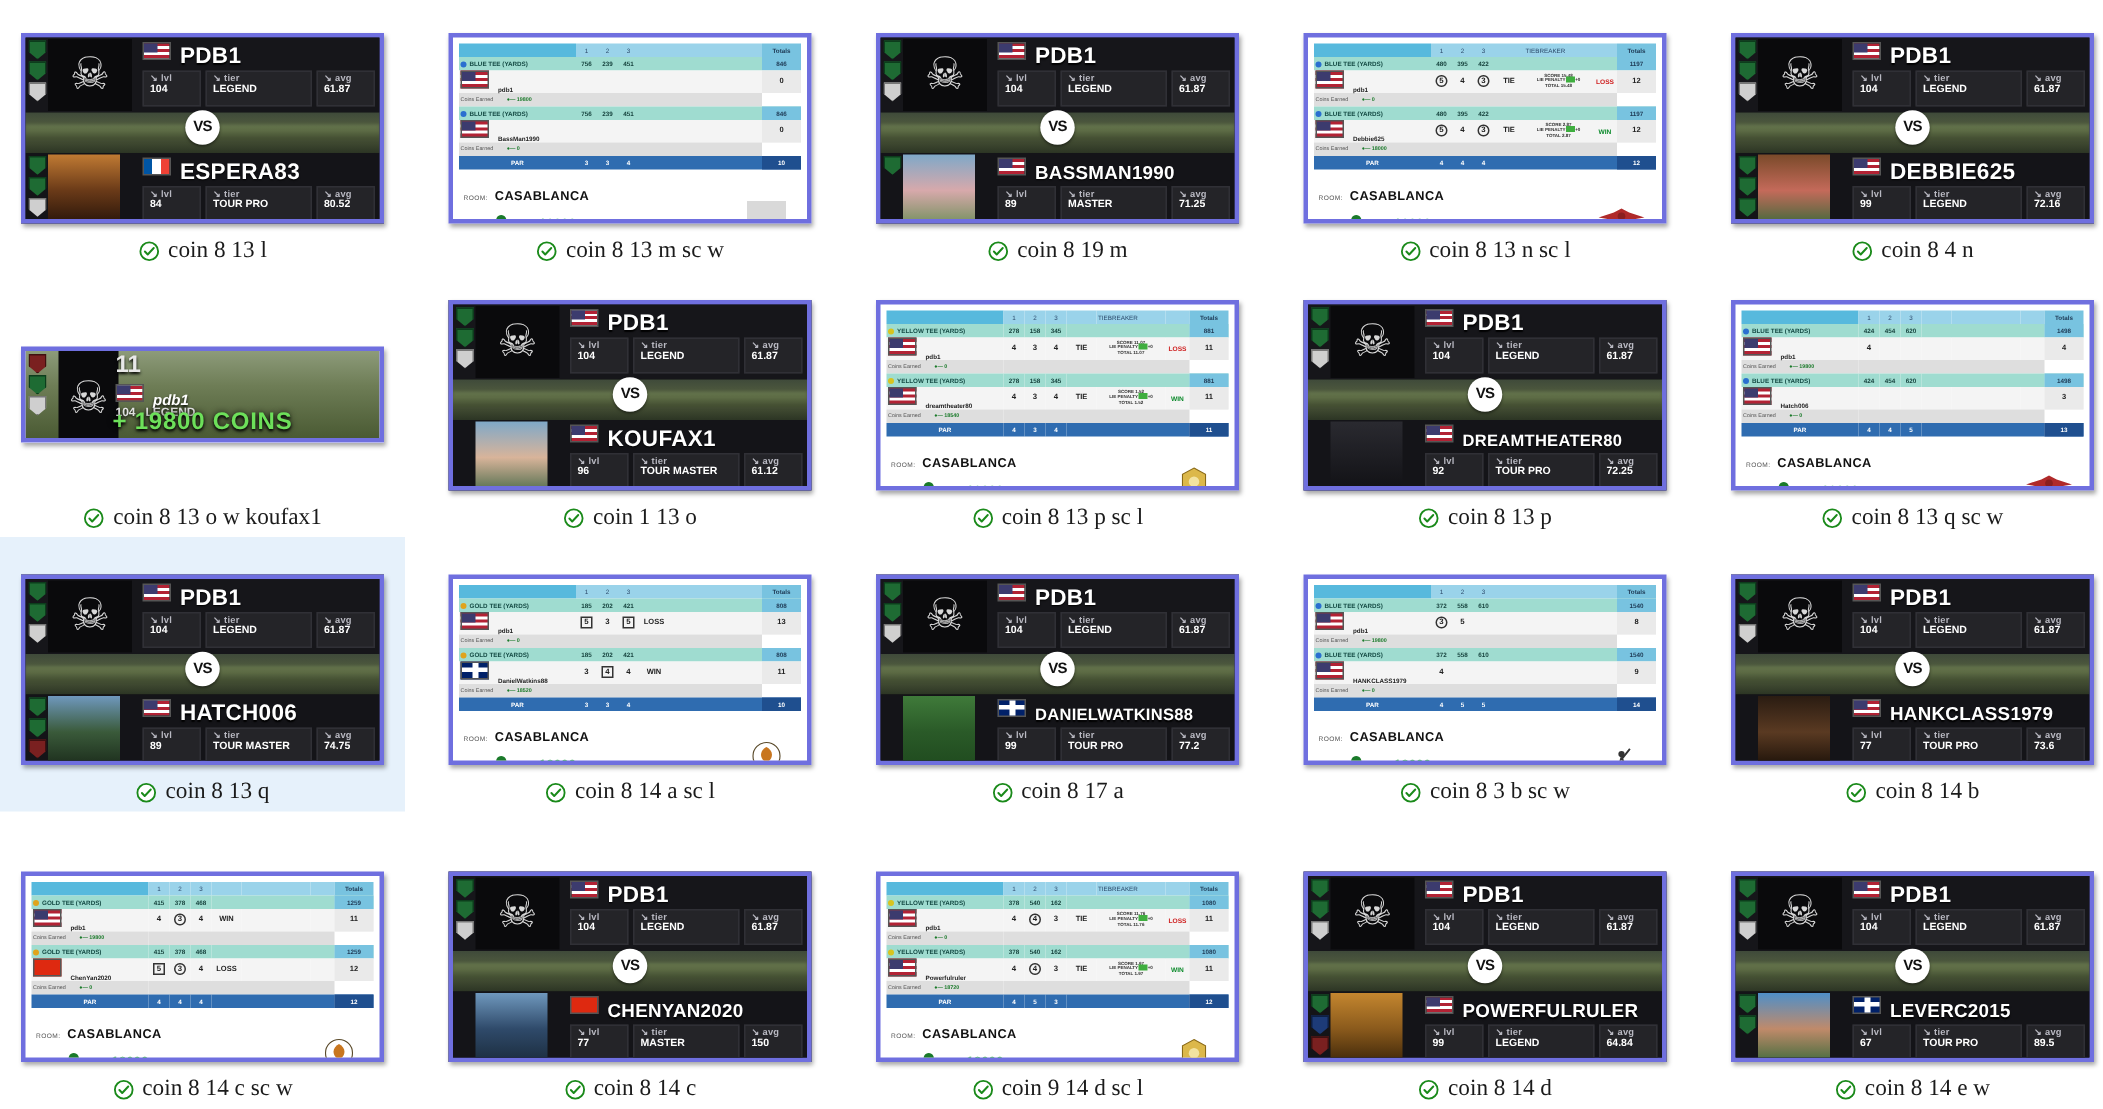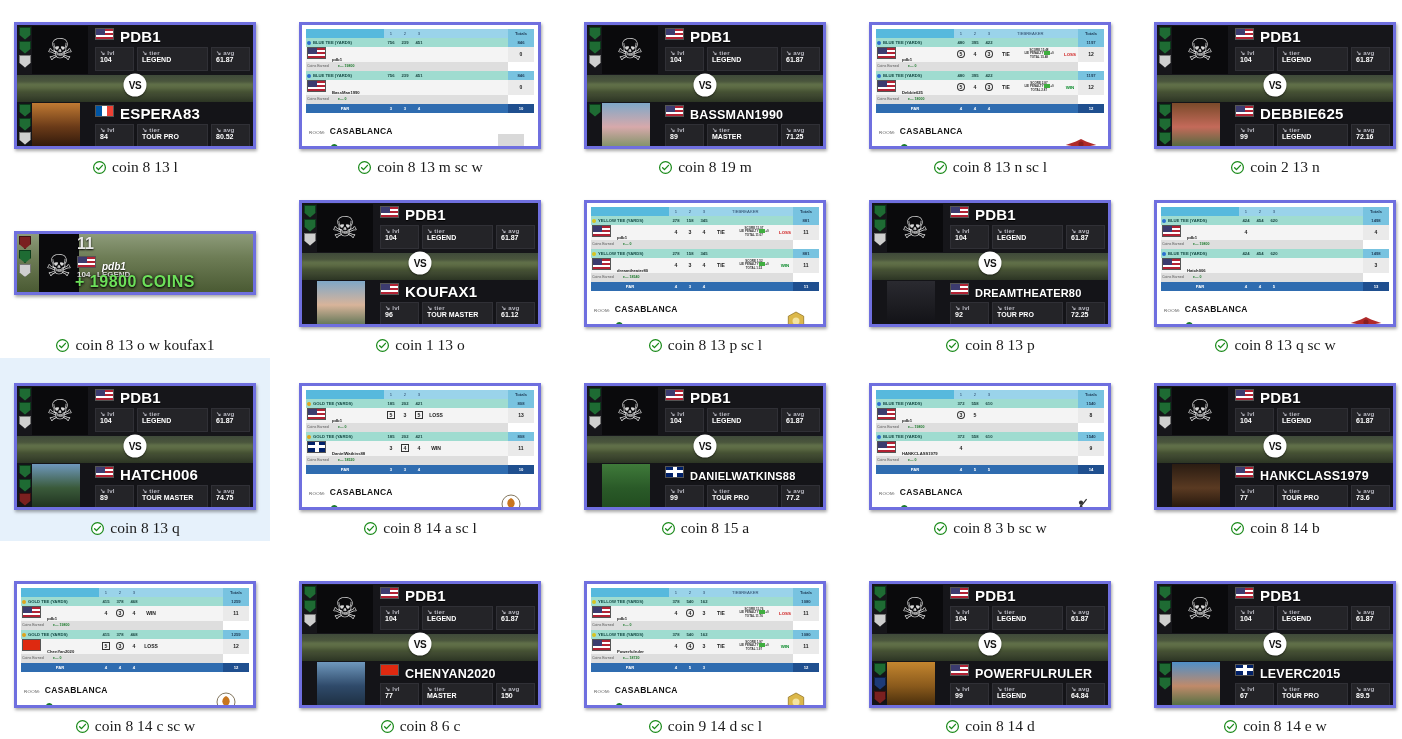--- a/index.html
+++ b/index.html
@@ -525,21 +525,21 @@
               </div>
             </div>
           </div>
         </div>
       </div>
       <div class="label">
         <svg class="sync-icon" viewBox="0 0 16 16">
           <circle cx="8" cy="8" r="6.3" fill="#ffffff" stroke="#1a8a1a" stroke-width="1.3"></circle>
           <path d="M4.9 8.2 L6.9 10.3 L11.2 5.7" fill="none" stroke="#1a8a1a" stroke-width="1.4" stroke-linecap="round" stroke-linejoin="round"></path>
         </svg>
-        <span class="txt">coin 2 13 n</span>
+        <span class="txt">coin 8 4 n</span>
       </div>
     </div>
     <div class="cell" style="left: 0px; top: 180px; height: 178px;">
       <div class="thumb-wrap">
         <div class="thumb coin-card">
           <div class="badges">
             <div class="bdg r"></div>
             <div class="bdg "></div>
             <div class="bdg w"></div>
           </div>
@@ -1057,21 +1057,21 @@
               </div>
             </div>
           </div>
         </div>
       </div>
       <div class="label">
         <svg class="sync-icon" viewBox="0 0 16 16">
           <circle cx="8" cy="8" r="6.3" fill="#ffffff" stroke="#1a8a1a" stroke-width="1.3"></circle>
           <path d="M4.9 8.2 L6.9 10.3 L11.2 5.7" fill="none" stroke="#1a8a1a" stroke-width="1.4" stroke-linecap="round" stroke-linejoin="round"></path>
         </svg>
-        <span class="txt">coin 8 15 a</span>
+        <span class="txt">coin 8 17 a</span>
       </div>
     </div>
     <div class="cell" style="left: 855px; top: 358px; height: 183px;">
       <div class="thumb-wrap">
         <div class="thumb sc-card">
           <table class="sctable">
             <tbody>
               <tr>
                 <td class="sc-head" style="width:78px;background:#57b9dd;">&nbsp;</td>
                 <td class="sc-head" style="text-align:center;width:14px;">1</td>
@@ -1354,21 +1354,21 @@
               </div>
             </div>
           </div>
         </div>
       </div>
       <div class="label">
         <svg class="sync-icon" viewBox="0 0 16 16">
           <circle cx="8" cy="8" r="6.3" fill="#ffffff" stroke="#1a8a1a" stroke-width="1.3"></circle>
           <path d="M4.9 8.2 L6.9 10.3 L11.2 5.7" fill="none" stroke="#1a8a1a" stroke-width="1.4" stroke-linecap="round" stroke-linejoin="round"></path>
         </svg>
-        <span class="txt">coin 8 6 c</span>
+        <span class="txt">coin 8 14 c</span>
       </div>
     </div>
     <div class="cell" style="left: 570px; top: 541px; height: 198px;">
       <div class="thumb-wrap">
         <div class="thumb sc-card">
           <table class="sctable">
             <tbody>
               <tr>
                 <td class="sc-head" style="width:78px;background:#57b9dd;">&nbsp;</td>
                 <td class="sc-head" style="text-align:center;width:14px;">1</td>

